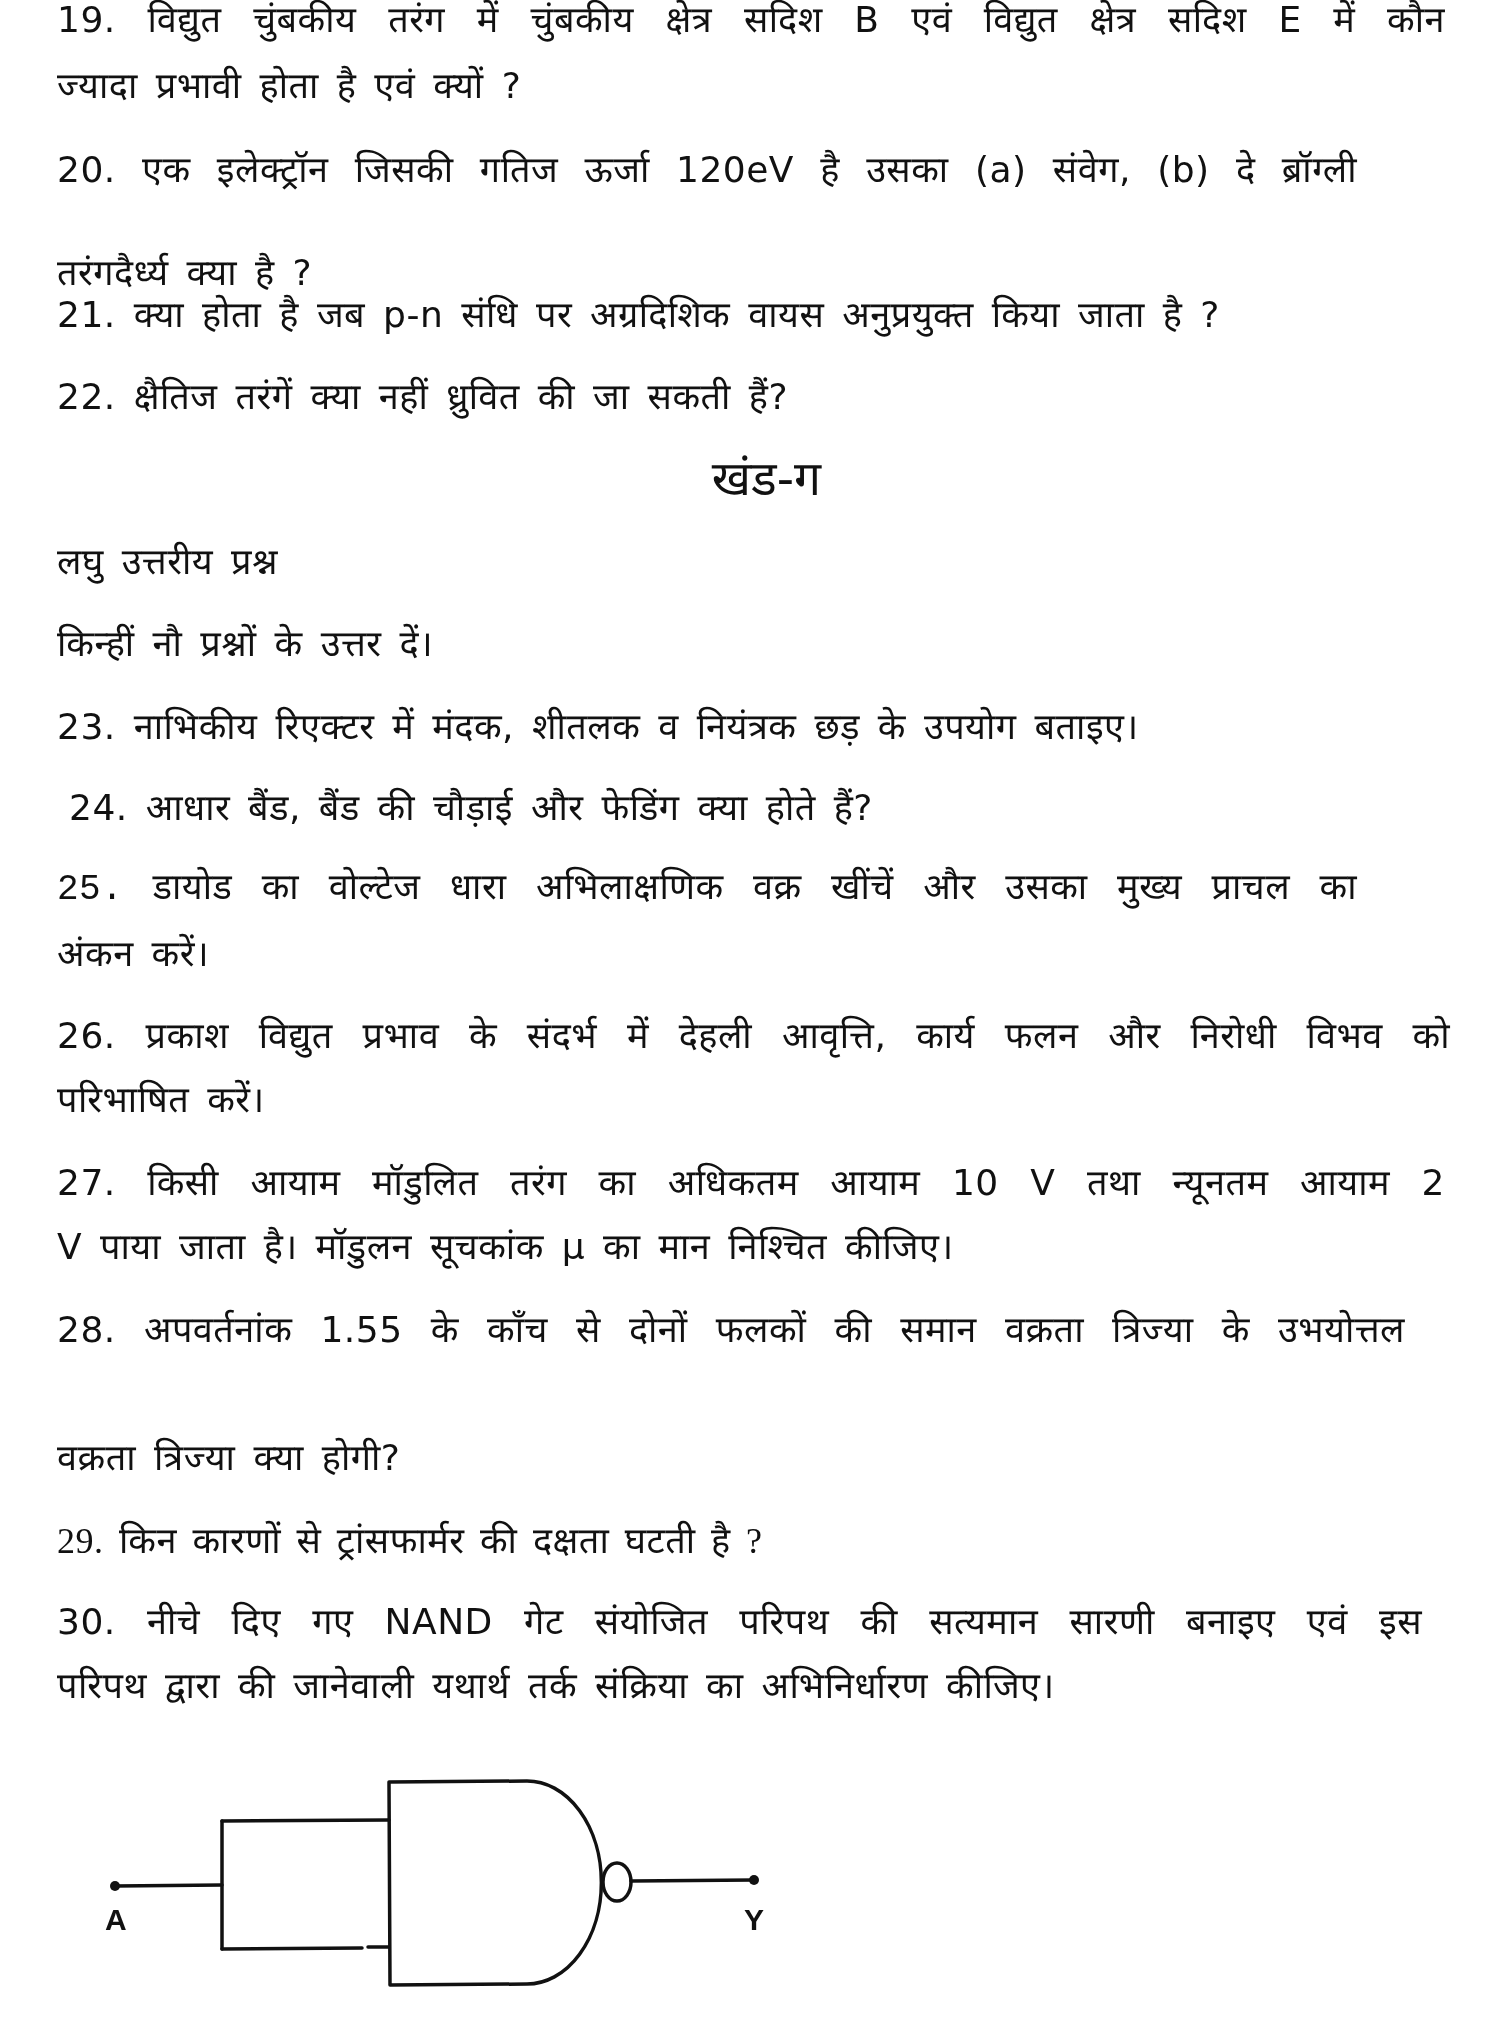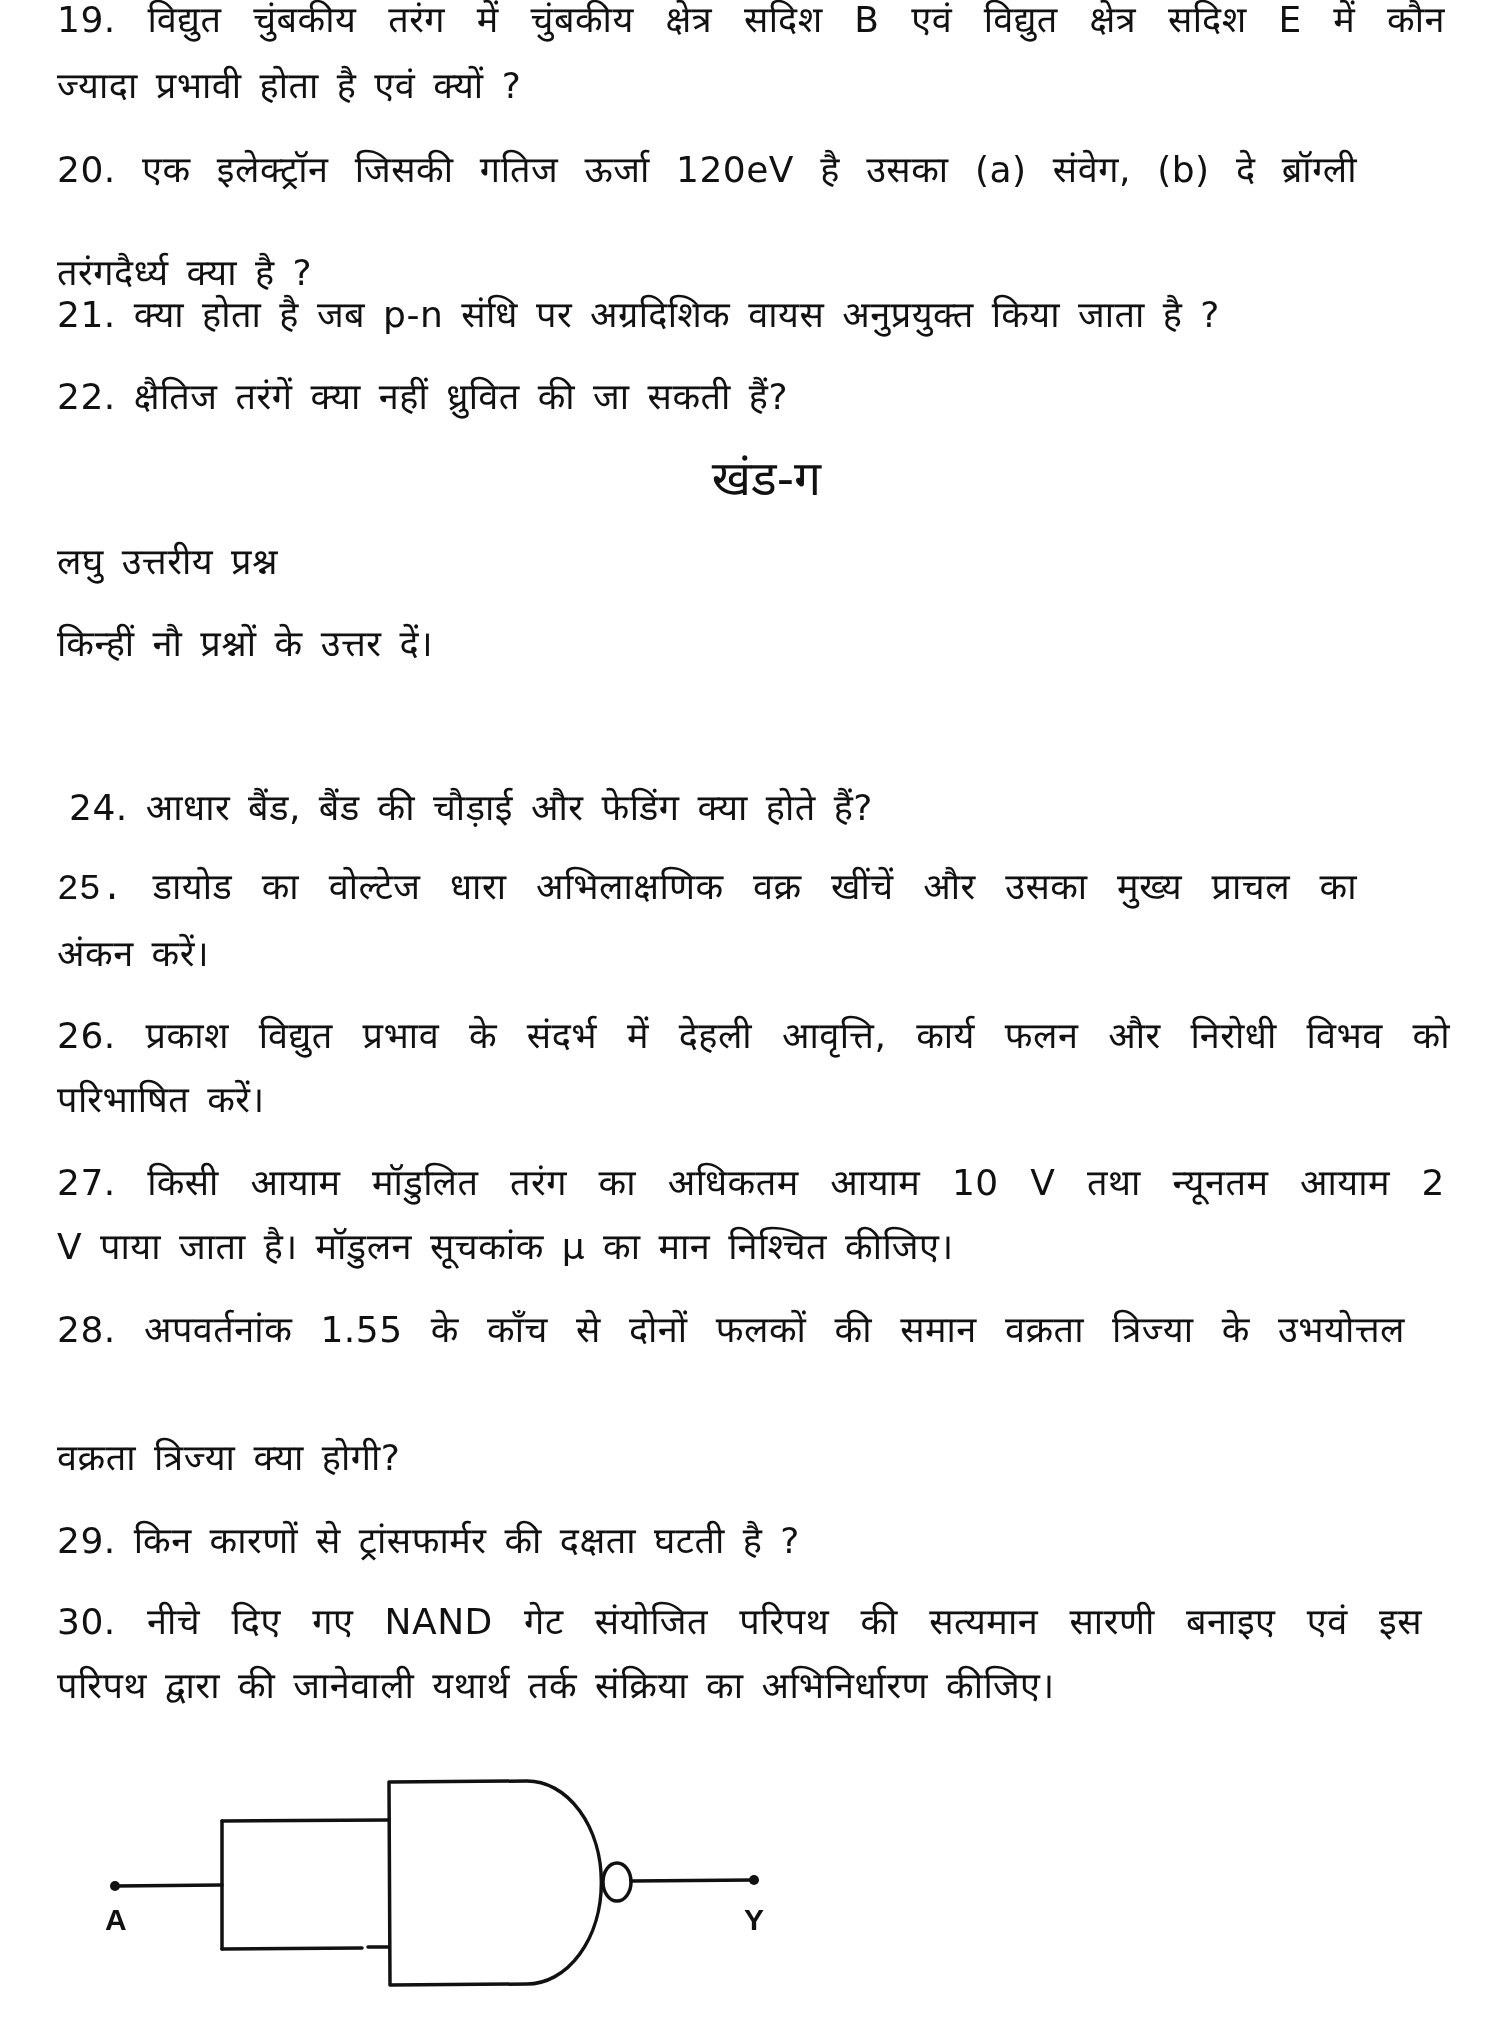--- a/index.html
+++ b/index.html
@@ -67,36 +67,37 @@
   <div class="line" style="top:211px;margin-top:40px;">तरंगदैर्ध्य क्या है ?</div>
 
   <div class="line" style="top:293px;">21. क्या होता है जब p-n संधि पर अग्रदिशिक वायस अनुप्रयुक्त किया जाता है ?</div>
 
   <div class="line" style="top:375px;">22. क्षैतिज तरंगें क्या नहीं ध्रुवित की जा सकती हैं?</div>
 
   <div class="heading-center" style="top:456px;">खंड-ग</div>
   <div class="line" style="top:540px;">लघु उत्तरीय प्रश्न</div>
   <div class="line" style="top:622px;">किन्हीं नौ प्रश्नों के उत्तर दें।</div>
 
+  <div class="line" style="top:705px;">23. नाभिकीय रिएक्टर में मंदक, शीतलक व नियंत्रक छड़ के उपयोग बताइए।</div>
 
   <div class="line" style="top:786px;margin-left:12px;">24. आधार बैंड, बैंड की चौड़ाई और फेडिंग क्या होते हैं?</div>
 
   <div class="line just" style="top:868px; width:1300px;font-family:Liberation Mono, monospace;">25. डायोड का वोल्टेज धारा अभिलाक्षणिक वक्र खींचें और उसका मुख्य प्राचल का</div>
   <div class="line" style="top:932px;">अंकन करें।</div>
 
   <div class="line just" style="top:1014px; width:1393px;">26. प्रकाश विद्युत प्रभाव के संदर्भ में देहली आवृत्ति, कार्य फलन और निरोधी विभव को</div>
   <div class="line" style="top:1078px;">परिभाषित करें।</div>
 
   <div class="line just" style="top:1161px; width:1388px;">27. किसी आयाम मॉडुलित तरंग का अधिकतम आयाम 10 V तथा न्यूनतम आयाम 2</div>
   <div class="line" style="top:1225px;">V पाया जाता है। मॉडुलन सूचकांक μ का मान निश्चित कीजिए।</div>
 
   <div class="line just" style="top:1308px; width:1348px;">28. अपवर्तनांक 1.55 के काँच से दोनों फलकों की समान वक्रता त्रिज्या के उभयोत्तल</div>
   <div class="line" style="top:1436px;">वक्रता त्रिज्या क्या होगी?</div>
 
-  <div class="line" style="top:1519px;">29. किन कारणों से ट्रांसफार्मर की दक्षता घटती है ?</div>
+  <div class="line" style="top:1519px;font-family:Liberation Serif, serif;">29. किन कारणों से ट्रांसफार्मर की दक्षता घटती है ?</div>
 
   <div class="line just" style="top:1600px; width:1365px;">30. नीचे दिए गए NAND गेट संयोजित परिपथ की सत्यमान सारणी बनाइए एवं इस</div>
   <div class="line" style="top:1664px;">परिपथ द्वारा की जानेवाली यथार्थ तर्क संक्रिया का अभिनिर्धारण कीजिए।</div>
 
   <svg class="diagram" width="1505" height="2034">
     <g stroke="#111111" stroke-width="3.5" fill="none" stroke-linecap="round" stroke-linejoin="round">
 
       <line x1="115" y1="1886" x2="222" y2="1885"></line>
 
       <line x1="222" y1="1821" x2="222" y2="1949"></line>

